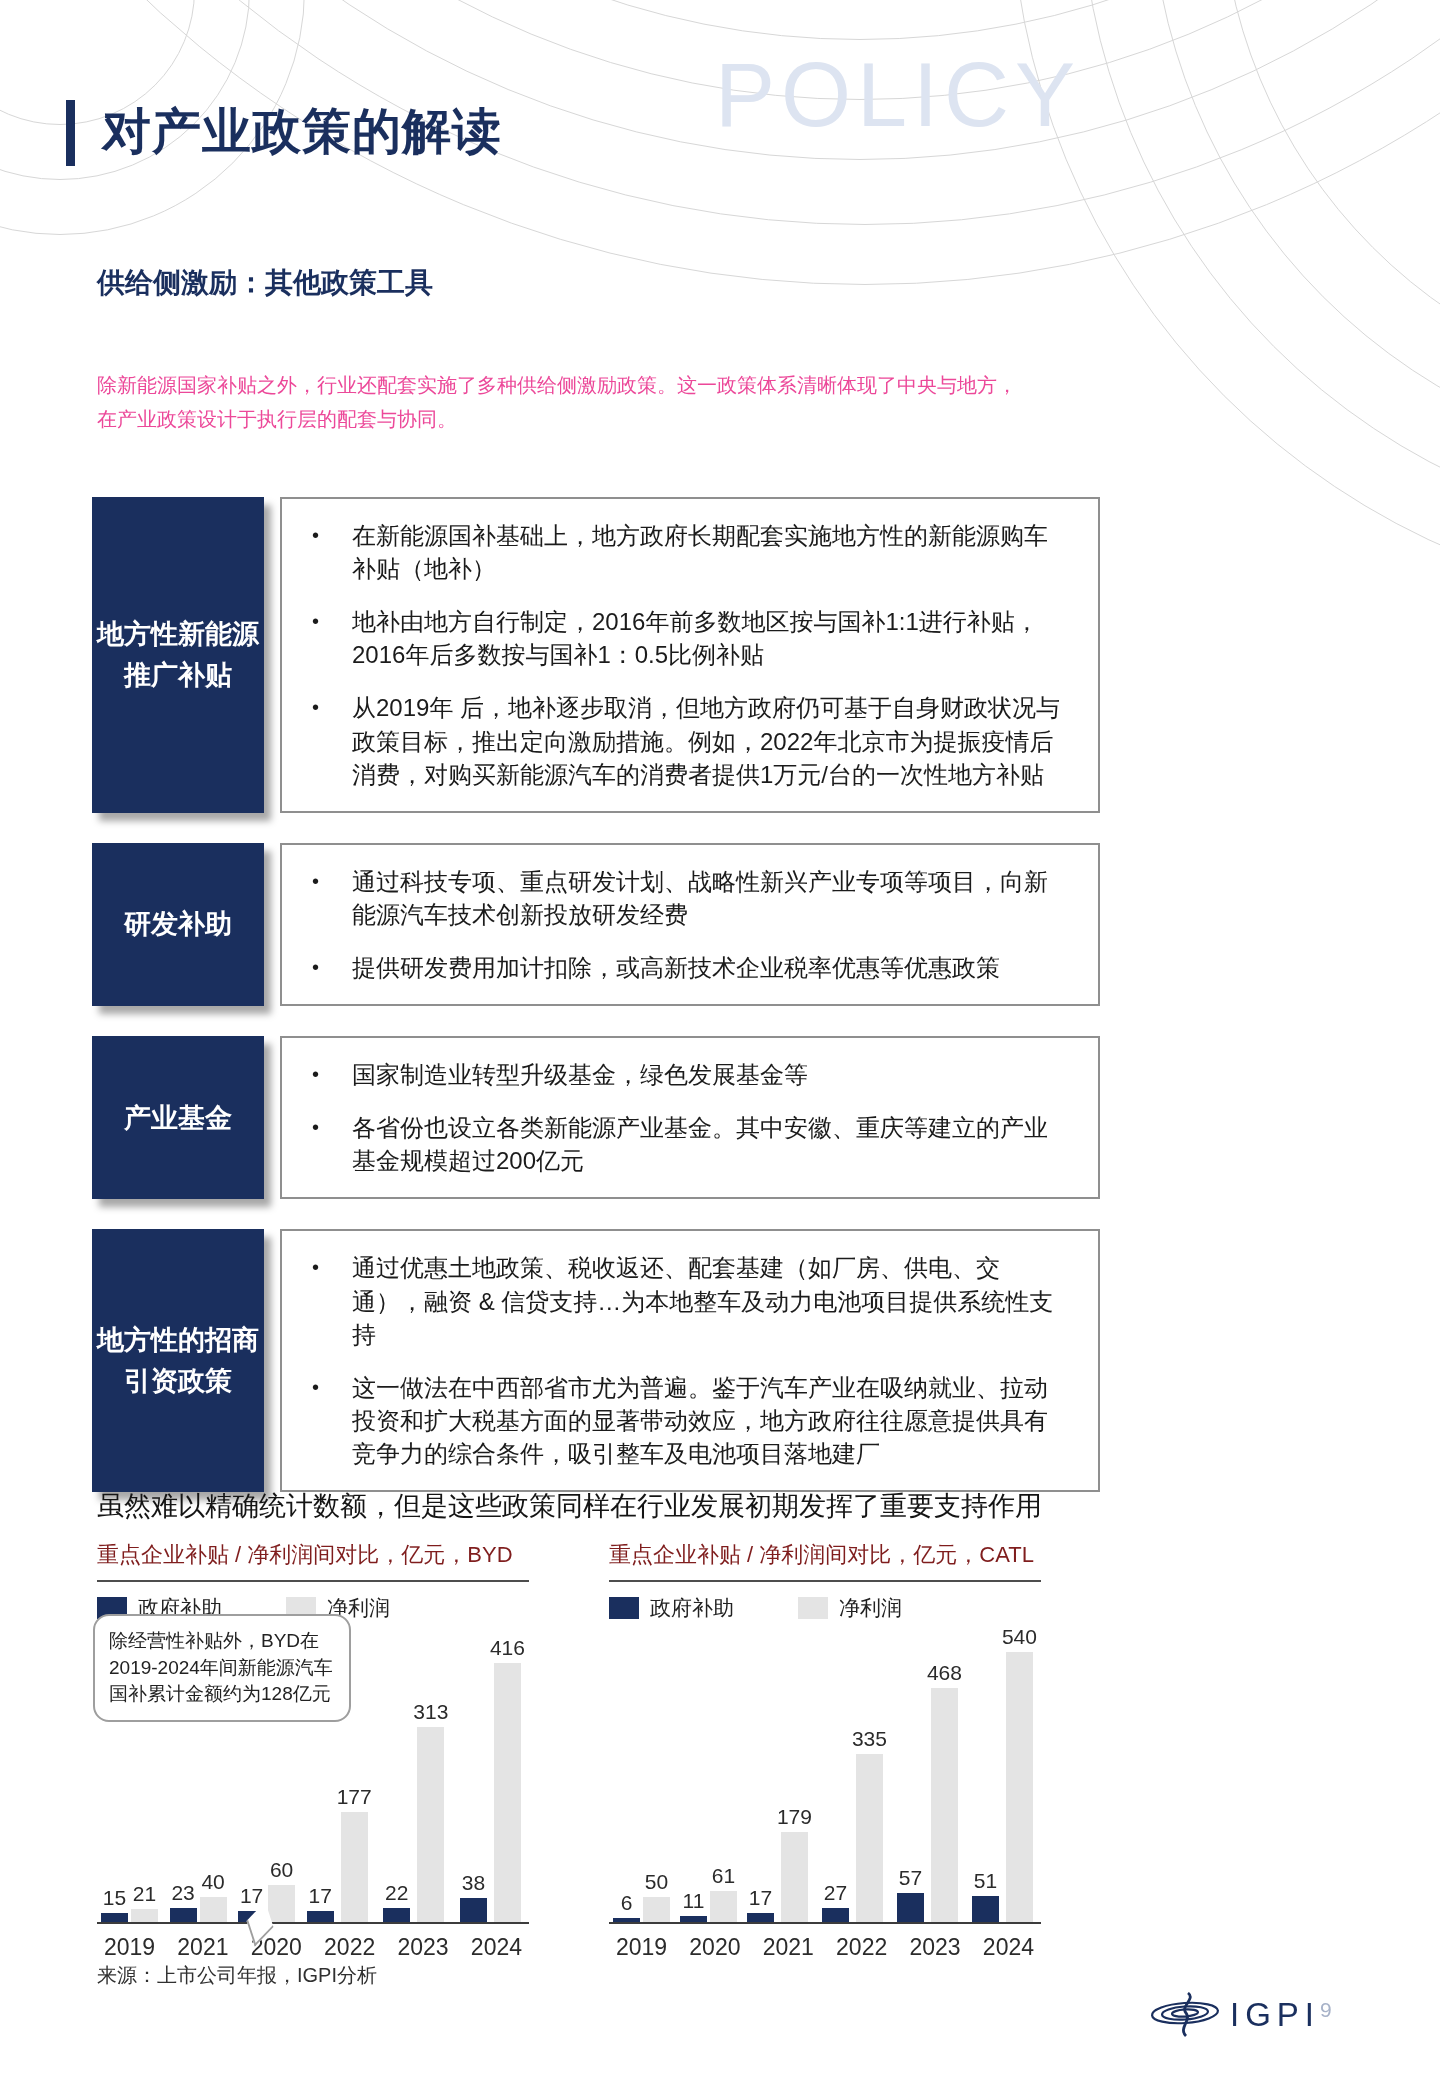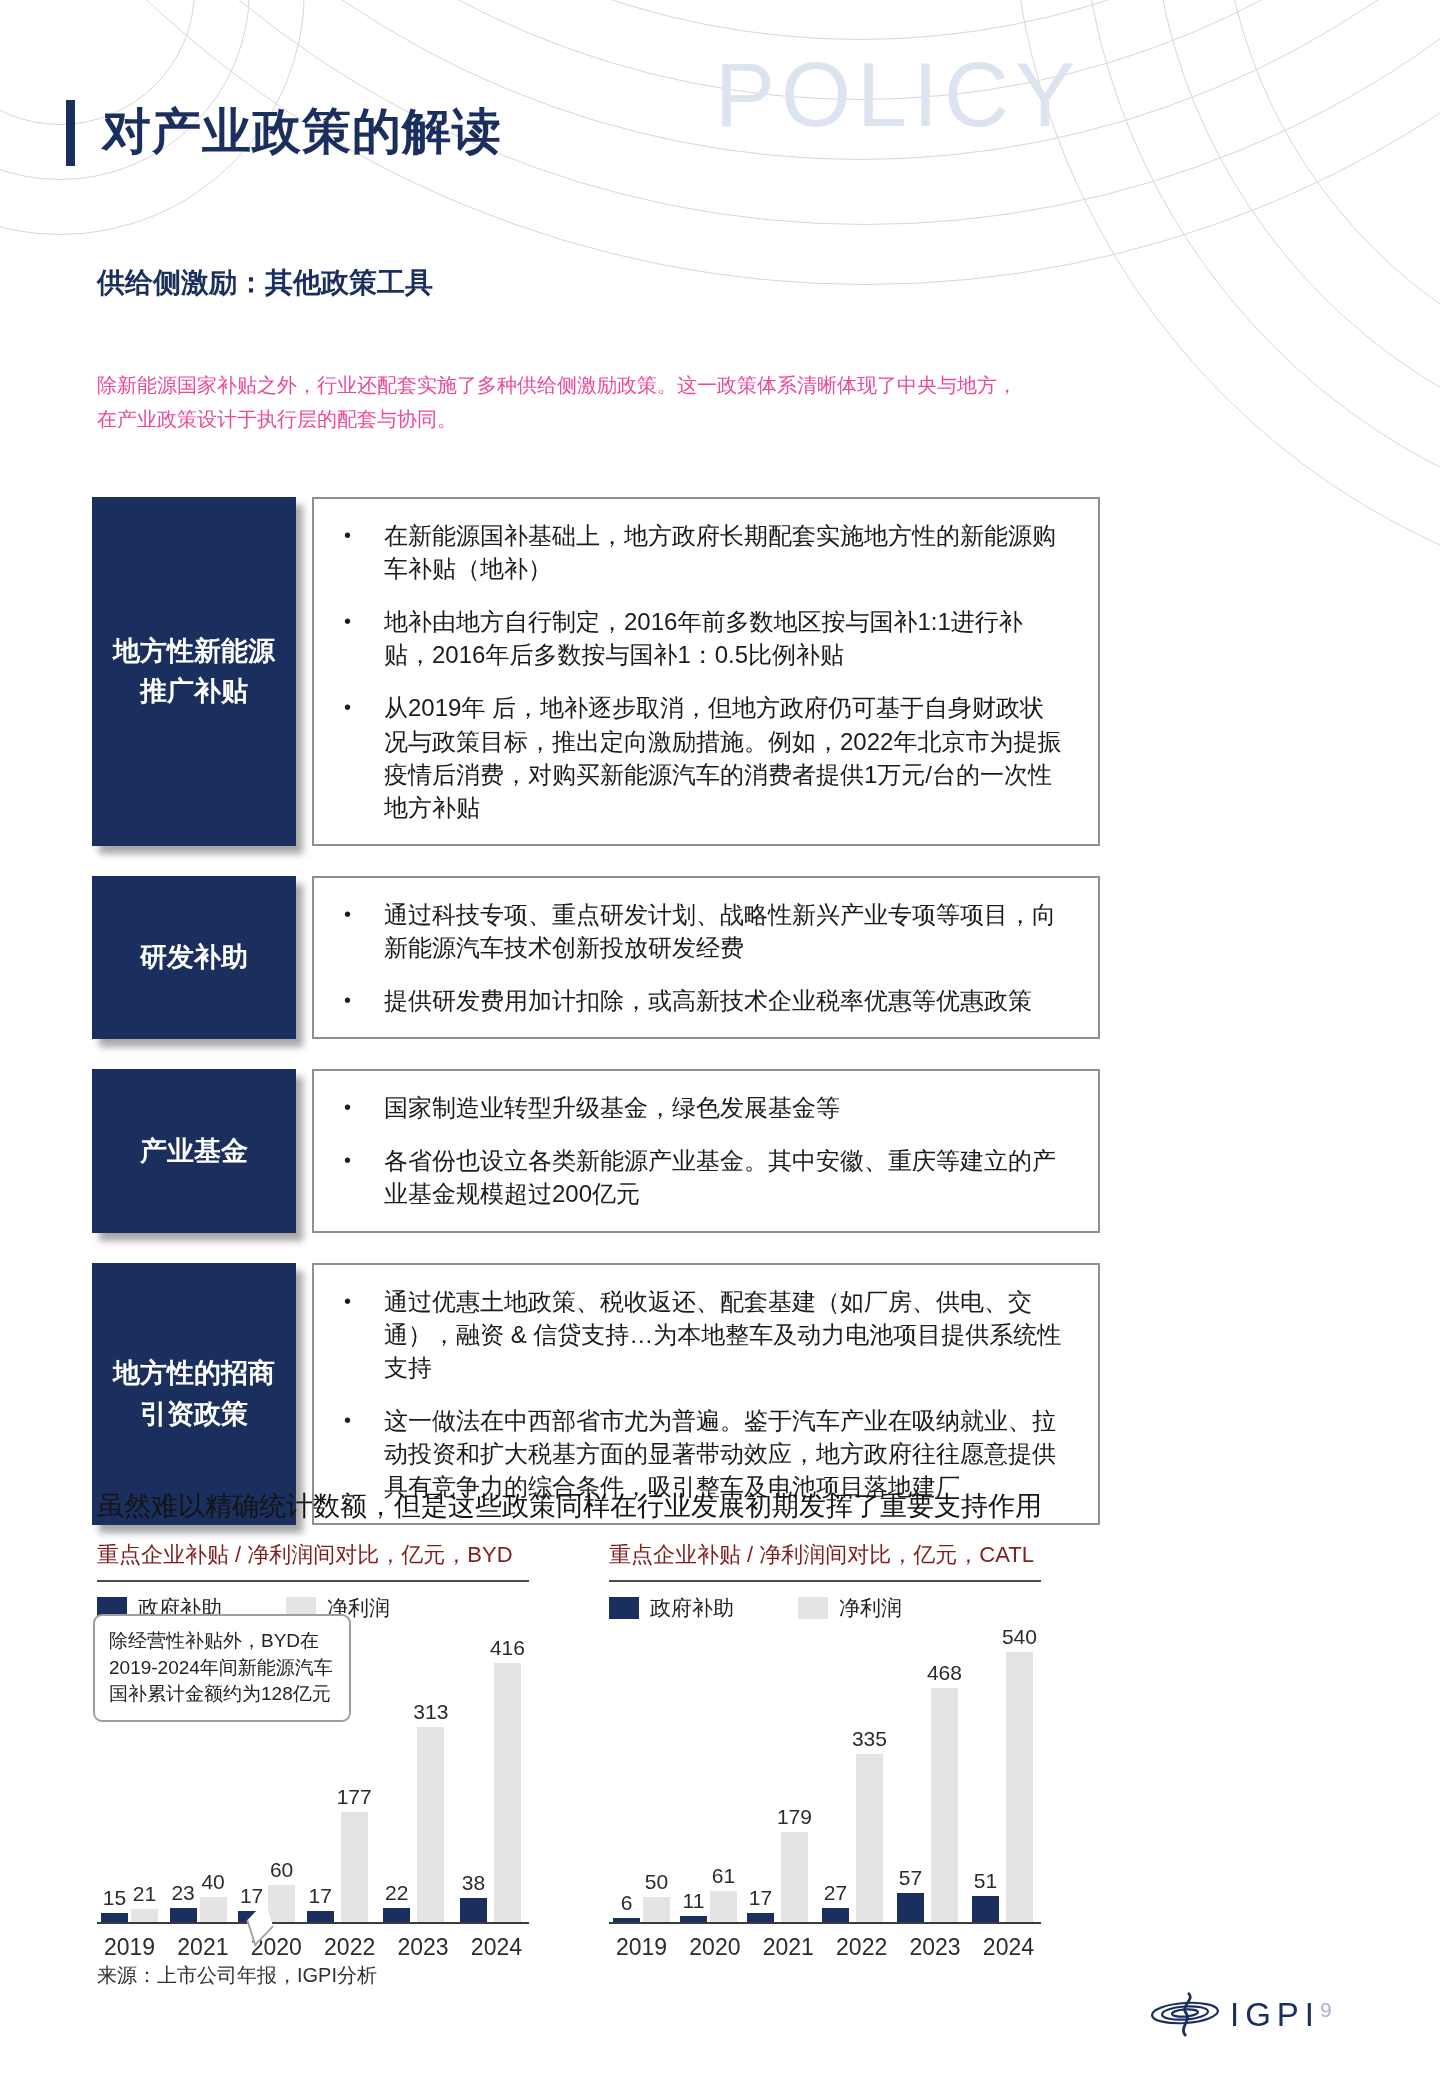--- a/index.html
+++ b/index.html
@@ -18,21 +18,21 @@
   .content { position:relative; z-index:2; }
 
   .accent-bar { position:absolute; left:66px; top:100px; width:9px; height:66px; background:#1a2f5e; }
   .h1 { position:absolute; left:102px; top:99px; font-size:49px; font-weight:bold; color:#1a2f5e; letter-spacing:1px; }
   .h2 { position:absolute; left:97px; top:264px; font-size:28px; font-weight:bold; color:#1a2f5e; }
   .intro { position:absolute; left:97px; top:368px; width:930px; font-size:20px; line-height:1.72; color:#ec4899; }
 
   .rows { position:absolute; left:92px; top:497px; width:1008px; display:flex; flex-direction:column; gap:30px; }
   .row { display:flex; gap:16px; }
   .row-label {
-    width:204px; flex-shrink:0; background:#1a2f5e; color:#ffffff;
+    width:172px; flex-shrink:0; background:#1a2f5e; color:#ffffff;
     display:flex; align-items:center; justify-content:center; text-align:center;
     font-size:27px; font-weight:bold; line-height:1.5;
     box-shadow:7px 8px 7px #a8a8a8;
   }
   .row-content {
     flex:1; border:2px solid #8f8f8f; background:#fff;
     padding:20px 30px; display:flex; flex-direction:column; justify-content:center; gap:20px;
   }
   .bullet { display:flex; font-size:24px; line-height:1.38; color:#1b1b1b; }
   .dot { width:40px; flex-shrink:0; font-size:20px; padding-top:3px; color:#1b1b1b; }
@@ -52,21 +52,21 @@
   }
   .group { display:flex; align-items:flex-end; gap:3px; }
   .bar-col { display:flex; flex-direction:column; align-items:center; }
   .bar-val { font-size:21px; color:#2b2b2b; margin-bottom:3px; white-space:nowrap; }
   .bar { width:27px; }
   .xlabels { display:flex; justify-content:space-between; padding:10px 4px 0; font-size:23px; color:#2b2b2b; }
   .xlabel { width:57px; text-align:center; }
 
   .callout {
     position:absolute; left:-4px; top:-8px; width:258px; background:#ffffff;
-    border:2px solid #9e9e9e; border-radius:9px; padding:12px 14px;
+    border:2px solid #9e9e9e; border-radius:16px; padding:12px 14px;
     font-size:19px; line-height:1.4; color:#222; z-index:3;
   }
   .callout-tail {
     position:absolute; left:150px; bottom:-15px; width:26px; height:26px; background:#ffffff;
     border-right:2px solid #9e9e9e; border-bottom:2px solid #9e9e9e;
     transform:rotate(58deg) skew(14deg,14deg); z-index:2;
   }
   .source { position:absolute; left:97px; top:1962px; font-size:20px; color:#303030; }
 
   .logo { position:absolute; left:1148px; top:1992px; display:flex; align-items:center; gap:8px; }

